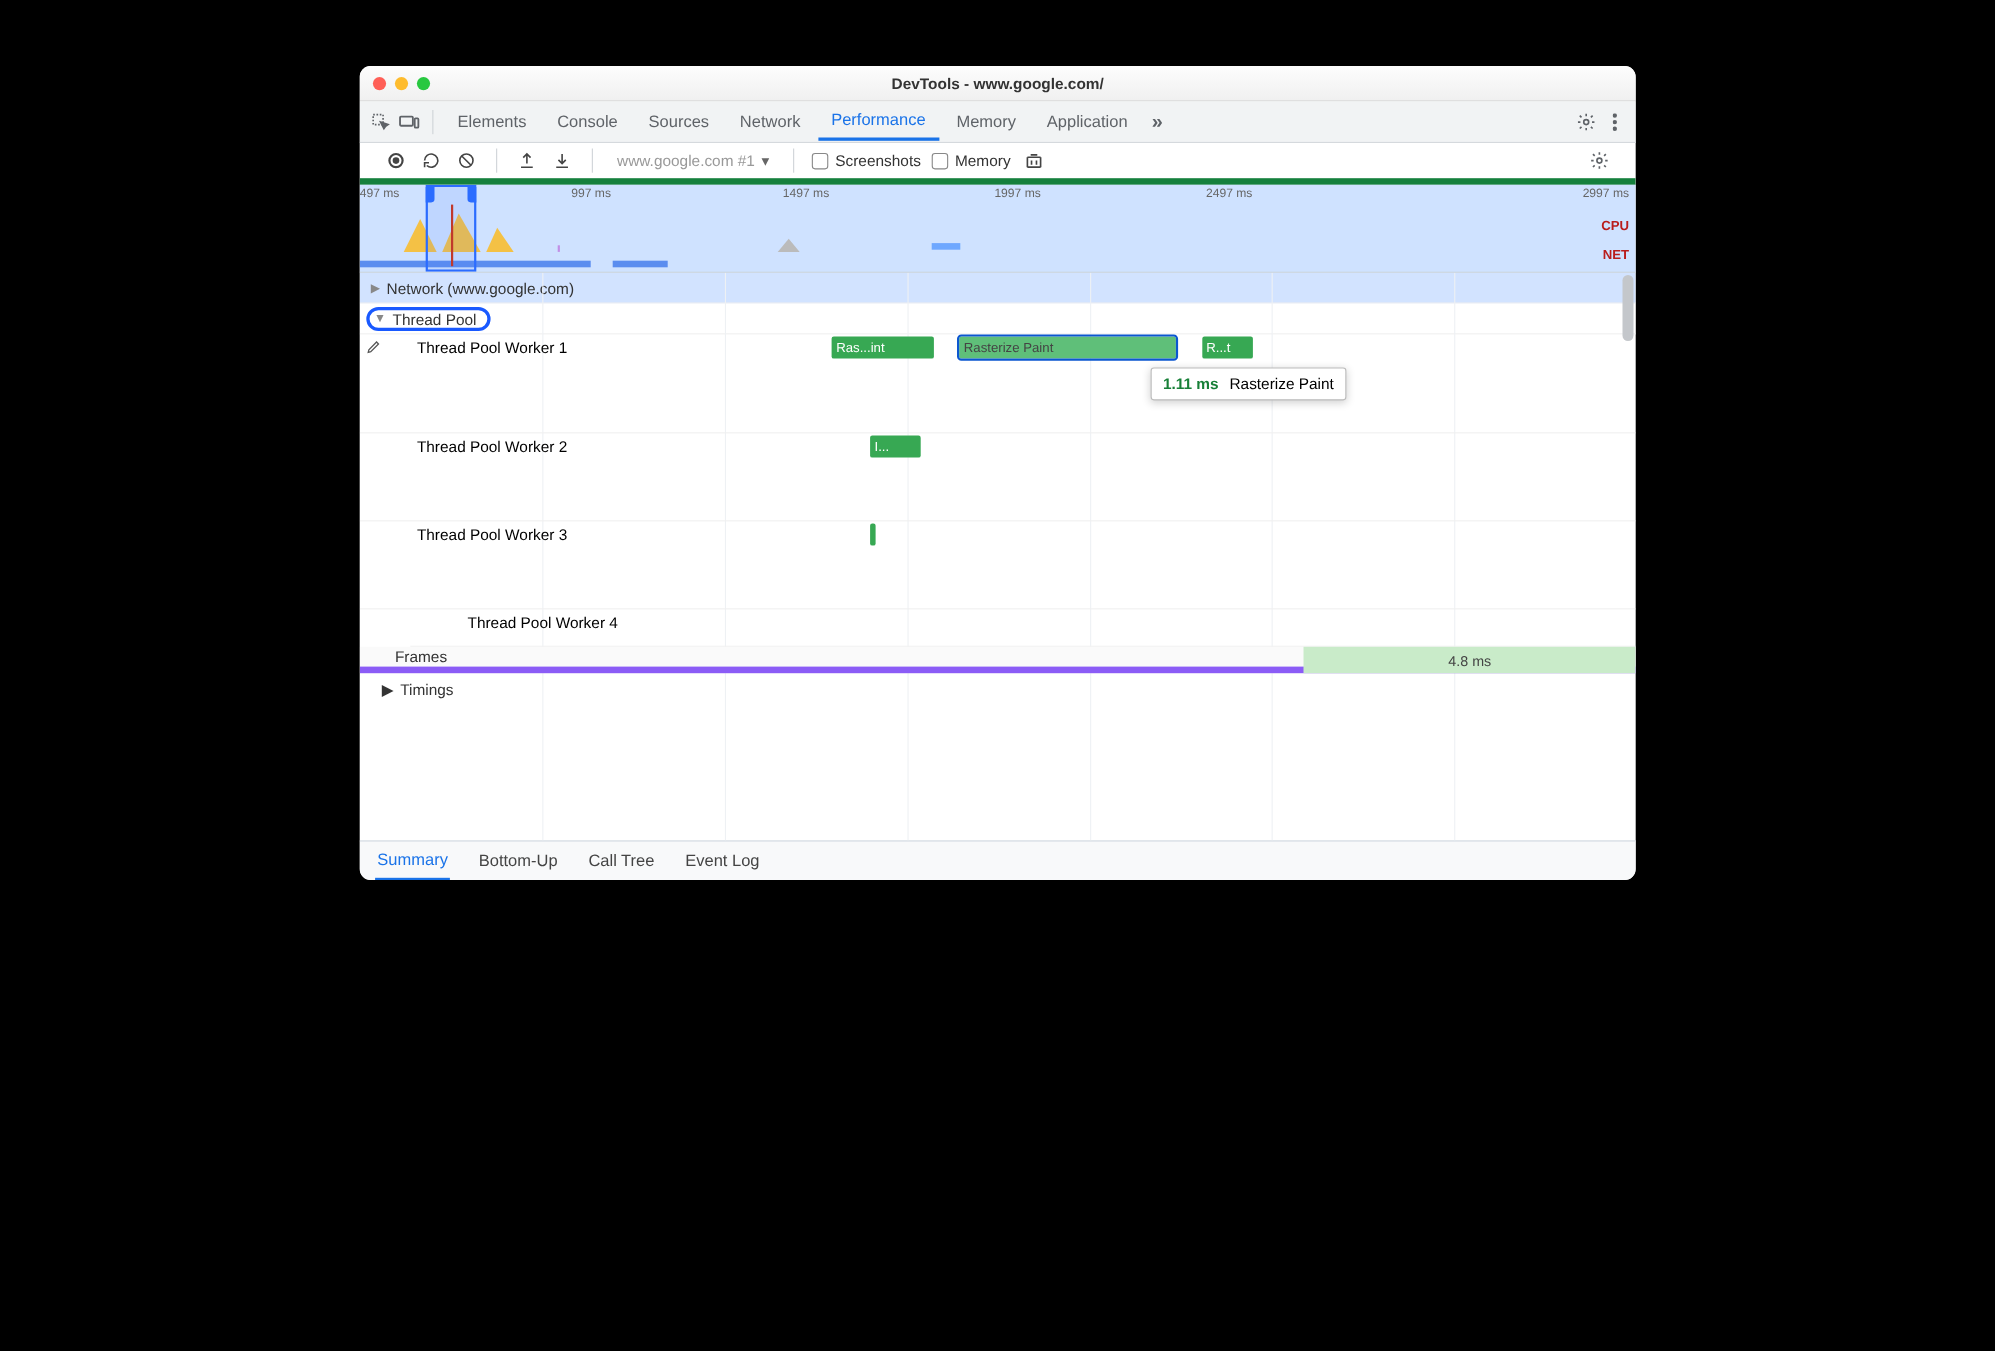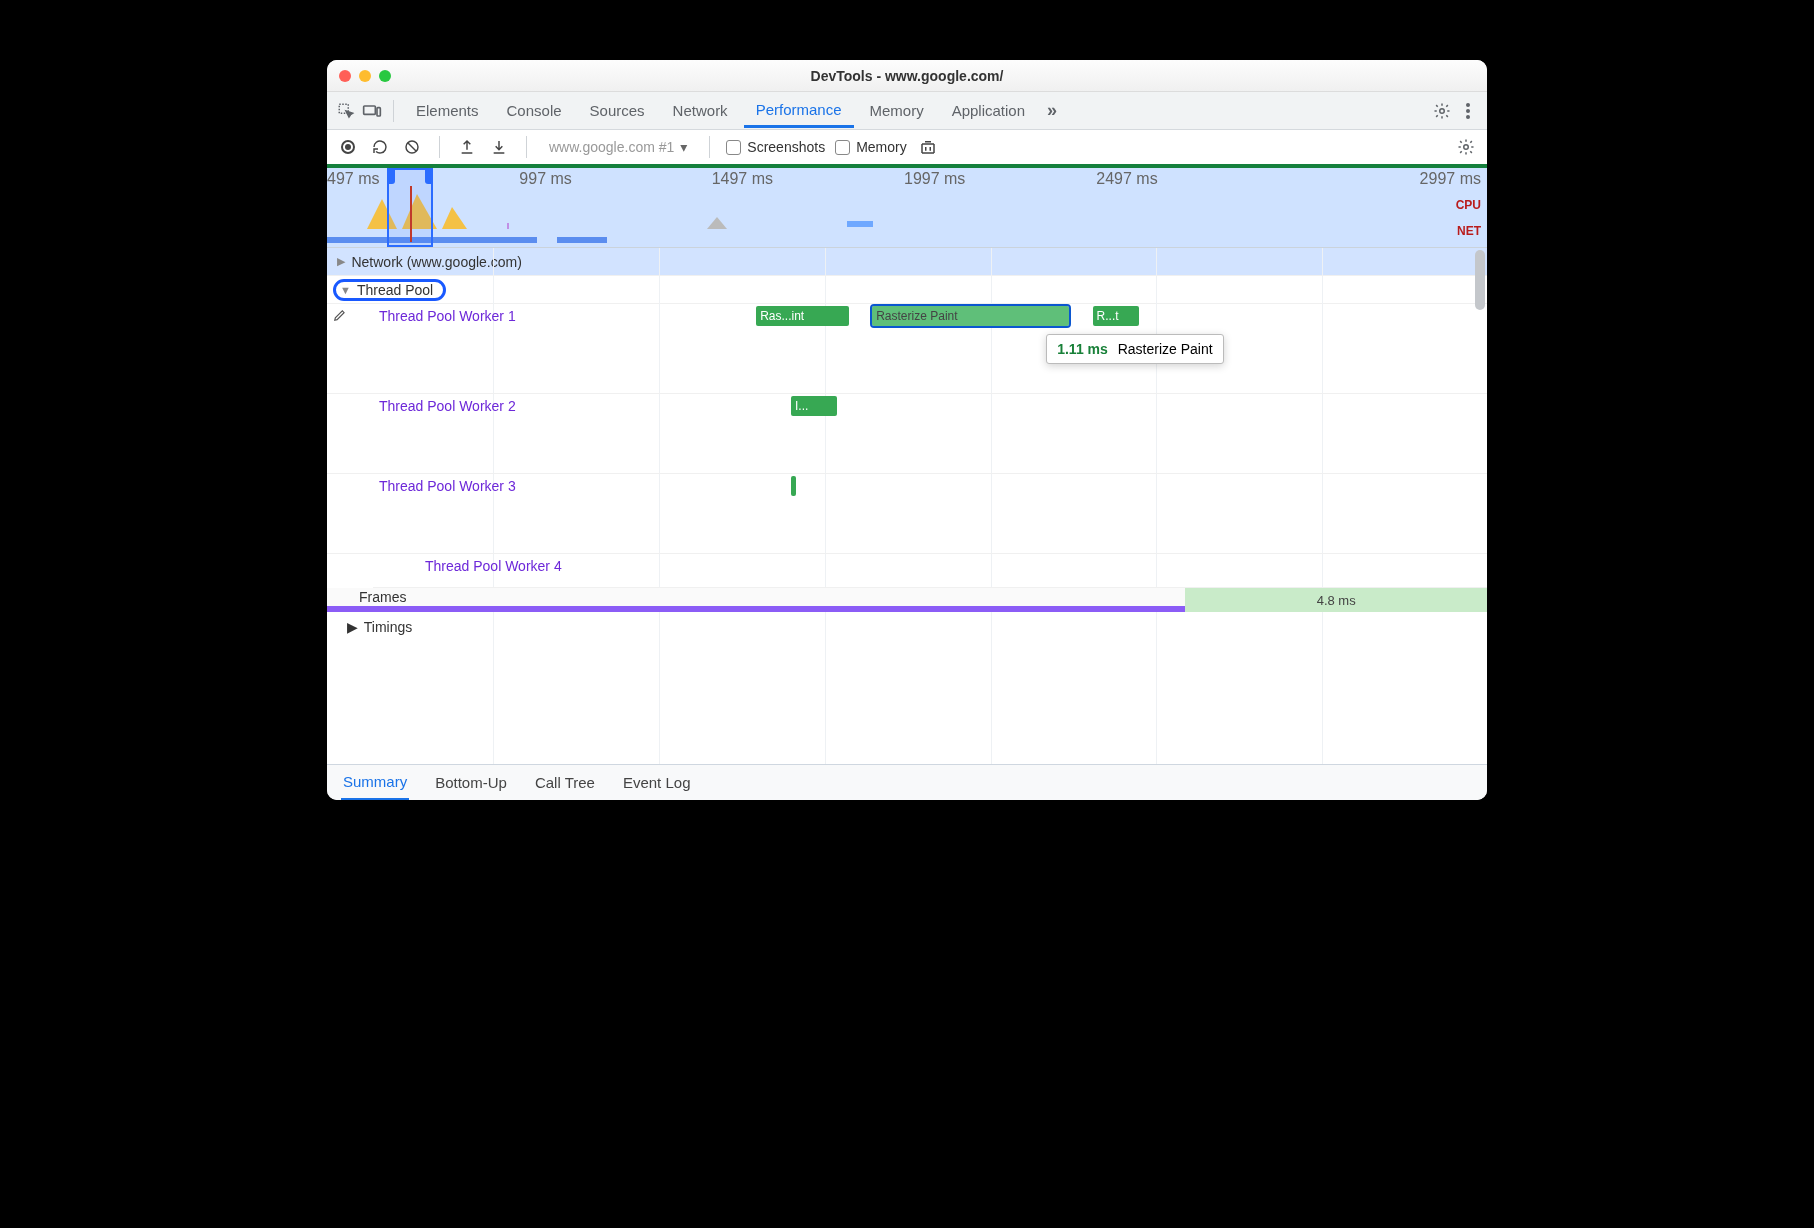--- a/index.html
+++ b/index.html
@@ -41,45 +41,45 @@
     height:38px; background:#f1f3f4; border-bottom:1px solid #d5d9dd;
     display:flex; align-items:center; padding:0 8px; gap:4px;
     color:#5f6368; font-size:15px;
   }
   .ico { width:22px; height:22px; display:flex; align-items:center; justify-content:center; color:#5f6368;}
   .tab { padding:6px 12px 7px; cursor:pointer; }
   .tab.active { color:#1a73e8; border-bottom:3px solid #1a73e8; margin-bottom:-1px;}
   .sep { width:1px; height:22px; background:#cfd3d7; margin:0 6px;}
   .spacer{flex:1;}
   
-  .toolbar { height:38px; display:flex; align-items:center; gap:10px; padding:0 10px; border-bottom:4px solid #15803d; font-size:14px; color:#5f6368;}
+  .toolbar { height:38px; display:flex; align-items:center; gap:10px; padding:0 22px; border-bottom:6px solid #15803d; font-size:14px; color:#5f6368;}
   .toolbar .sel { color:#999; font-size:14px; padding:3px 6px; display:flex; align-items:center; gap:6px;}
   .toolbar .chk{ display:flex; align-items:center; gap:6px; color:#333;}
   .chkbox{width:15px;height:15px;border:1px solid #888;border-radius:3px;}
   
   .overview{height:80px; background:#cfe2ff; position:relative; border-bottom:1px solid #cbd3db; overflow:hidden;}
-  .ov-ticks{position:absolute;top:2px;left:0;right:0;display:flex;font-size:16px;color:#666;}
+  .ov-ticks{position:absolute;top:2px;left:0;right:0;display:flex;font-size:11px;color:#666;}
   .ov-ticks span{flex:1;}
   .ov-lbl{position:absolute; right:6px; font-size:12px; color:#b91c1c; font-weight:600;}
   .ov-select{position:absolute;left:60px;top:0;width:46px;height:100%;border:2px solid #2b6cff;background:rgba(80,130,255,.12);}
   .ov-select::before,.ov-select::after{content:"";position:absolute;top:0;width:8px;height:14px;background:#2b6cff;}
   .ov-select::before{left:-2px;border-radius:0 0 3px 0;}
   .ov-select::after{right:-2px;border-radius:0 0 0 3px;}
   .netbar{position:absolute;left:0;bottom:4px;height:6px;background:#5b8def;}
   
   .ruler{height:24px;border-bottom:1px solid #ddd; display:flex; font-size:13px; color:#555; position:relative;}
   .ruler span{flex:1; text-align:left; padding-left:4px; border-left:1px solid #eee;}
   
   .flame{flex:1; position:relative; overflow:hidden;}
   .row-head{height:28px;display:flex;align-items:center;font-size:14px;color:#333;padding-left:10px;background:#fff;border-bottom:1px solid #f0f0f0;}
   .row-head .tw{margin-right:6px;color:#888;font-size:11px;}
   .row-net{background:#d2e3ff;}
   .highlight{border:3px solid #1959ff;border-radius:22px;padding:0 10px 0 4px;display:inline-flex;align-items:center;background:#fff;}
   .lane{height:56px;position:relative;border-bottom:1px solid #f0f0f0;}
-  .lane .lbl{position:absolute;left:52px;top:4px;font-size:14px;color:#6d28d9;}
+  .lane .lbl{position:absolute;left:52px;top:4px;font-size:14px;color:#000000;}
   .lane .ed{position:absolute;left:6px;top:4px;color:#555;}
   .ev{position:absolute;top:2px;height:20px;background:#37a853;color:#fff;font-size:12px;display:flex;align-items:center;padding:0 4px;overflow:hidden;white-space:nowrap;border-radius:2px;}
   .ev.sel{outline:2px solid #0b57d0; background:#5fbf79; color:#444;}
   .tooltip{position:absolute;background:#fff;border:1px solid #bbb;border-radius:3px;box-shadow:0 2px 8px rgba(0,0,0,.18);padding:6px 10px;font-size:14px;white-space:nowrap;}
   .tooltip .t{color:#188038;font-weight:600;margin-right:6px;}
   
   .frames-row{height:24px;background:#fafafa;display:flex;align-items:center;position:relative;padding-left:32px;font-size:14px;color:#333;border-bottom:6px solid #8b5cf6;}
   .frames-bar{position:absolute;right:0;top:0;height:24px;background:#c9ebc9;color:#444;font-size:13px;display:flex;align-items:center;justify-content:center;}
   .timings-row{height:30px;display:flex;align-items:center;padding-left:20px;font-size:14px;color:#333;}
   

